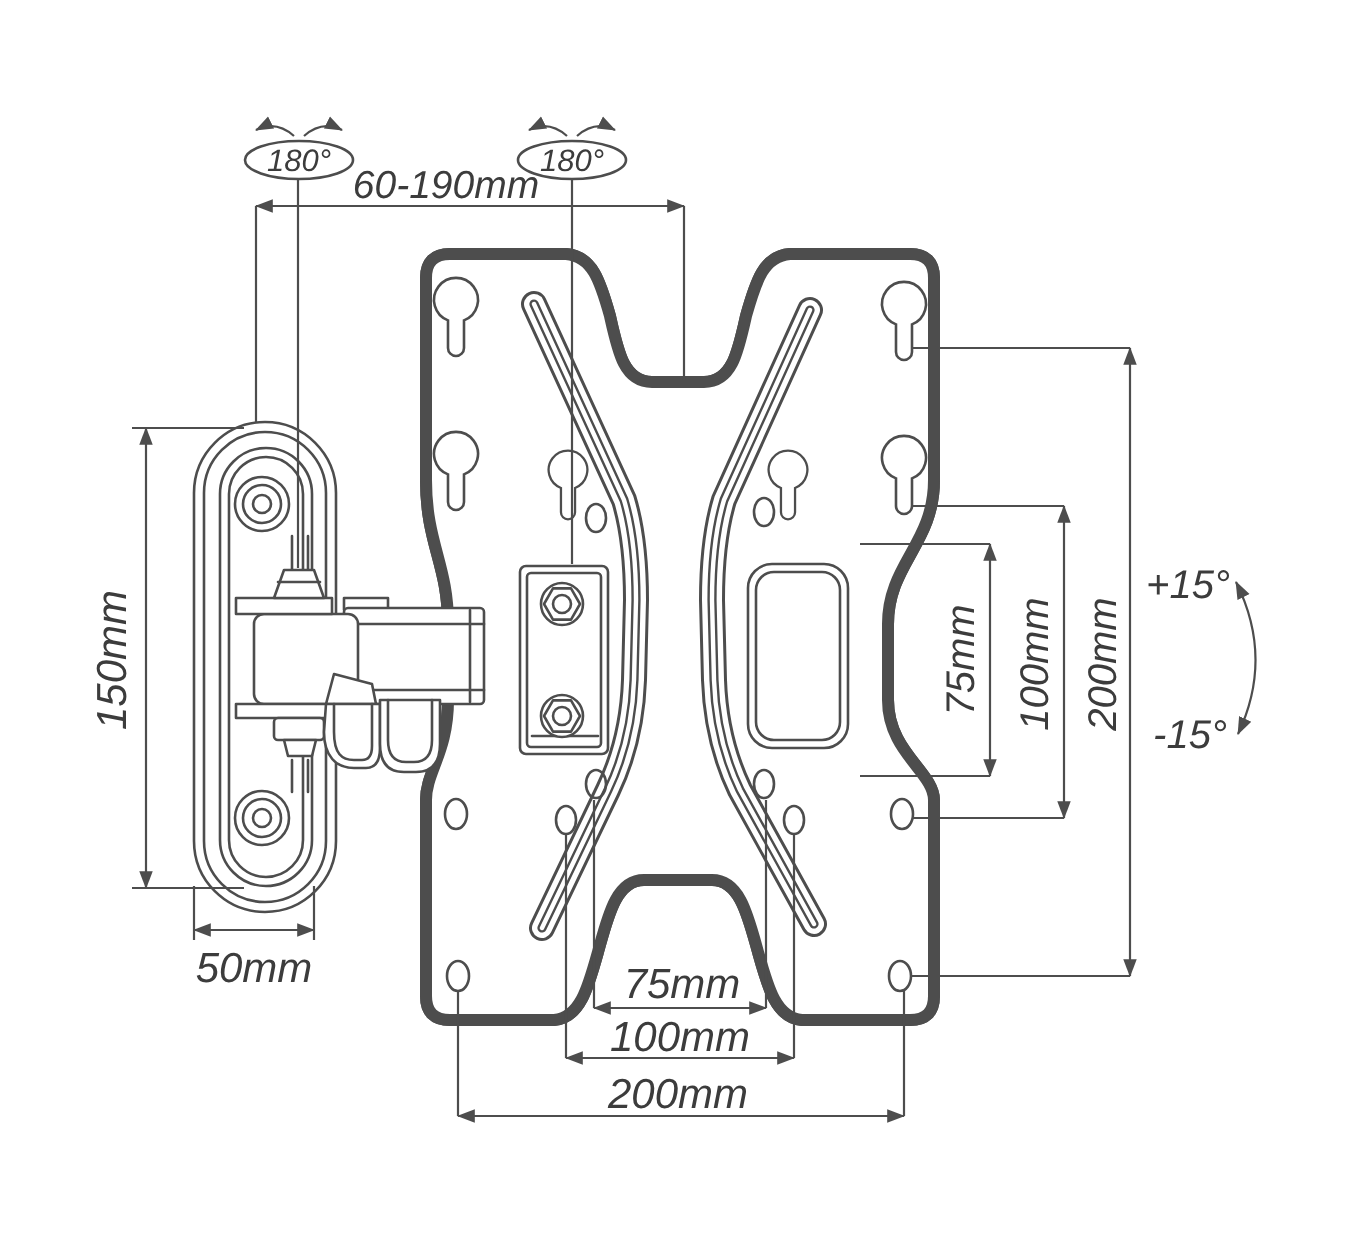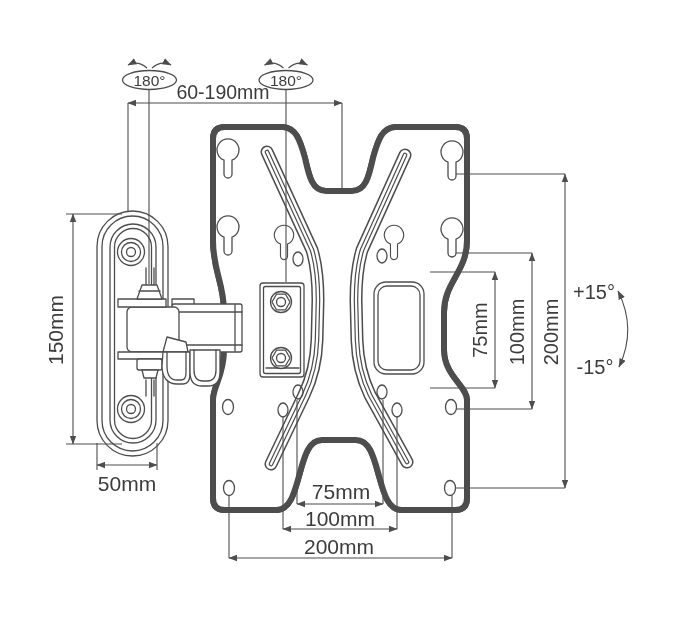--- a/index.html
+++ b/index.html
@@ -1,16 +1,16 @@
 <!DOCTYPE html>
 <html><head>
 <meta charset="utf-8">
 <style>
   html,body{margin:0;padding:0;background:#fff;}
-  .stage{width:680px;height:606px;background:#fff;position:relative;overflow:hidden;}
+  .stage{width:680px;height:606px;background:#fff;position:relative;overflow:hidden;font-style:italic;}
   svg{display:block;}
   .ln{fill:none;stroke:#4d4d4d;stroke-width:1.3;stroke-linecap:round;stroke-linejoin:round;}
   .fw{fill:#ffffff;stroke:#4d4d4d;stroke-width:1.3;stroke-linejoin:round;}
   .dim{fill:none;stroke:#4d4d4d;stroke-width:1.1;}
   .txt{fill:#3c3c3c;font-family:"Liberation Sans","DejaVu Sans",sans-serif;}
   .t21{font-size:21px;}
   .t20{font-size:20px;}
   .t19{font-size:19.5px;}
   .t15{font-size:15.5px;}
 </style>

